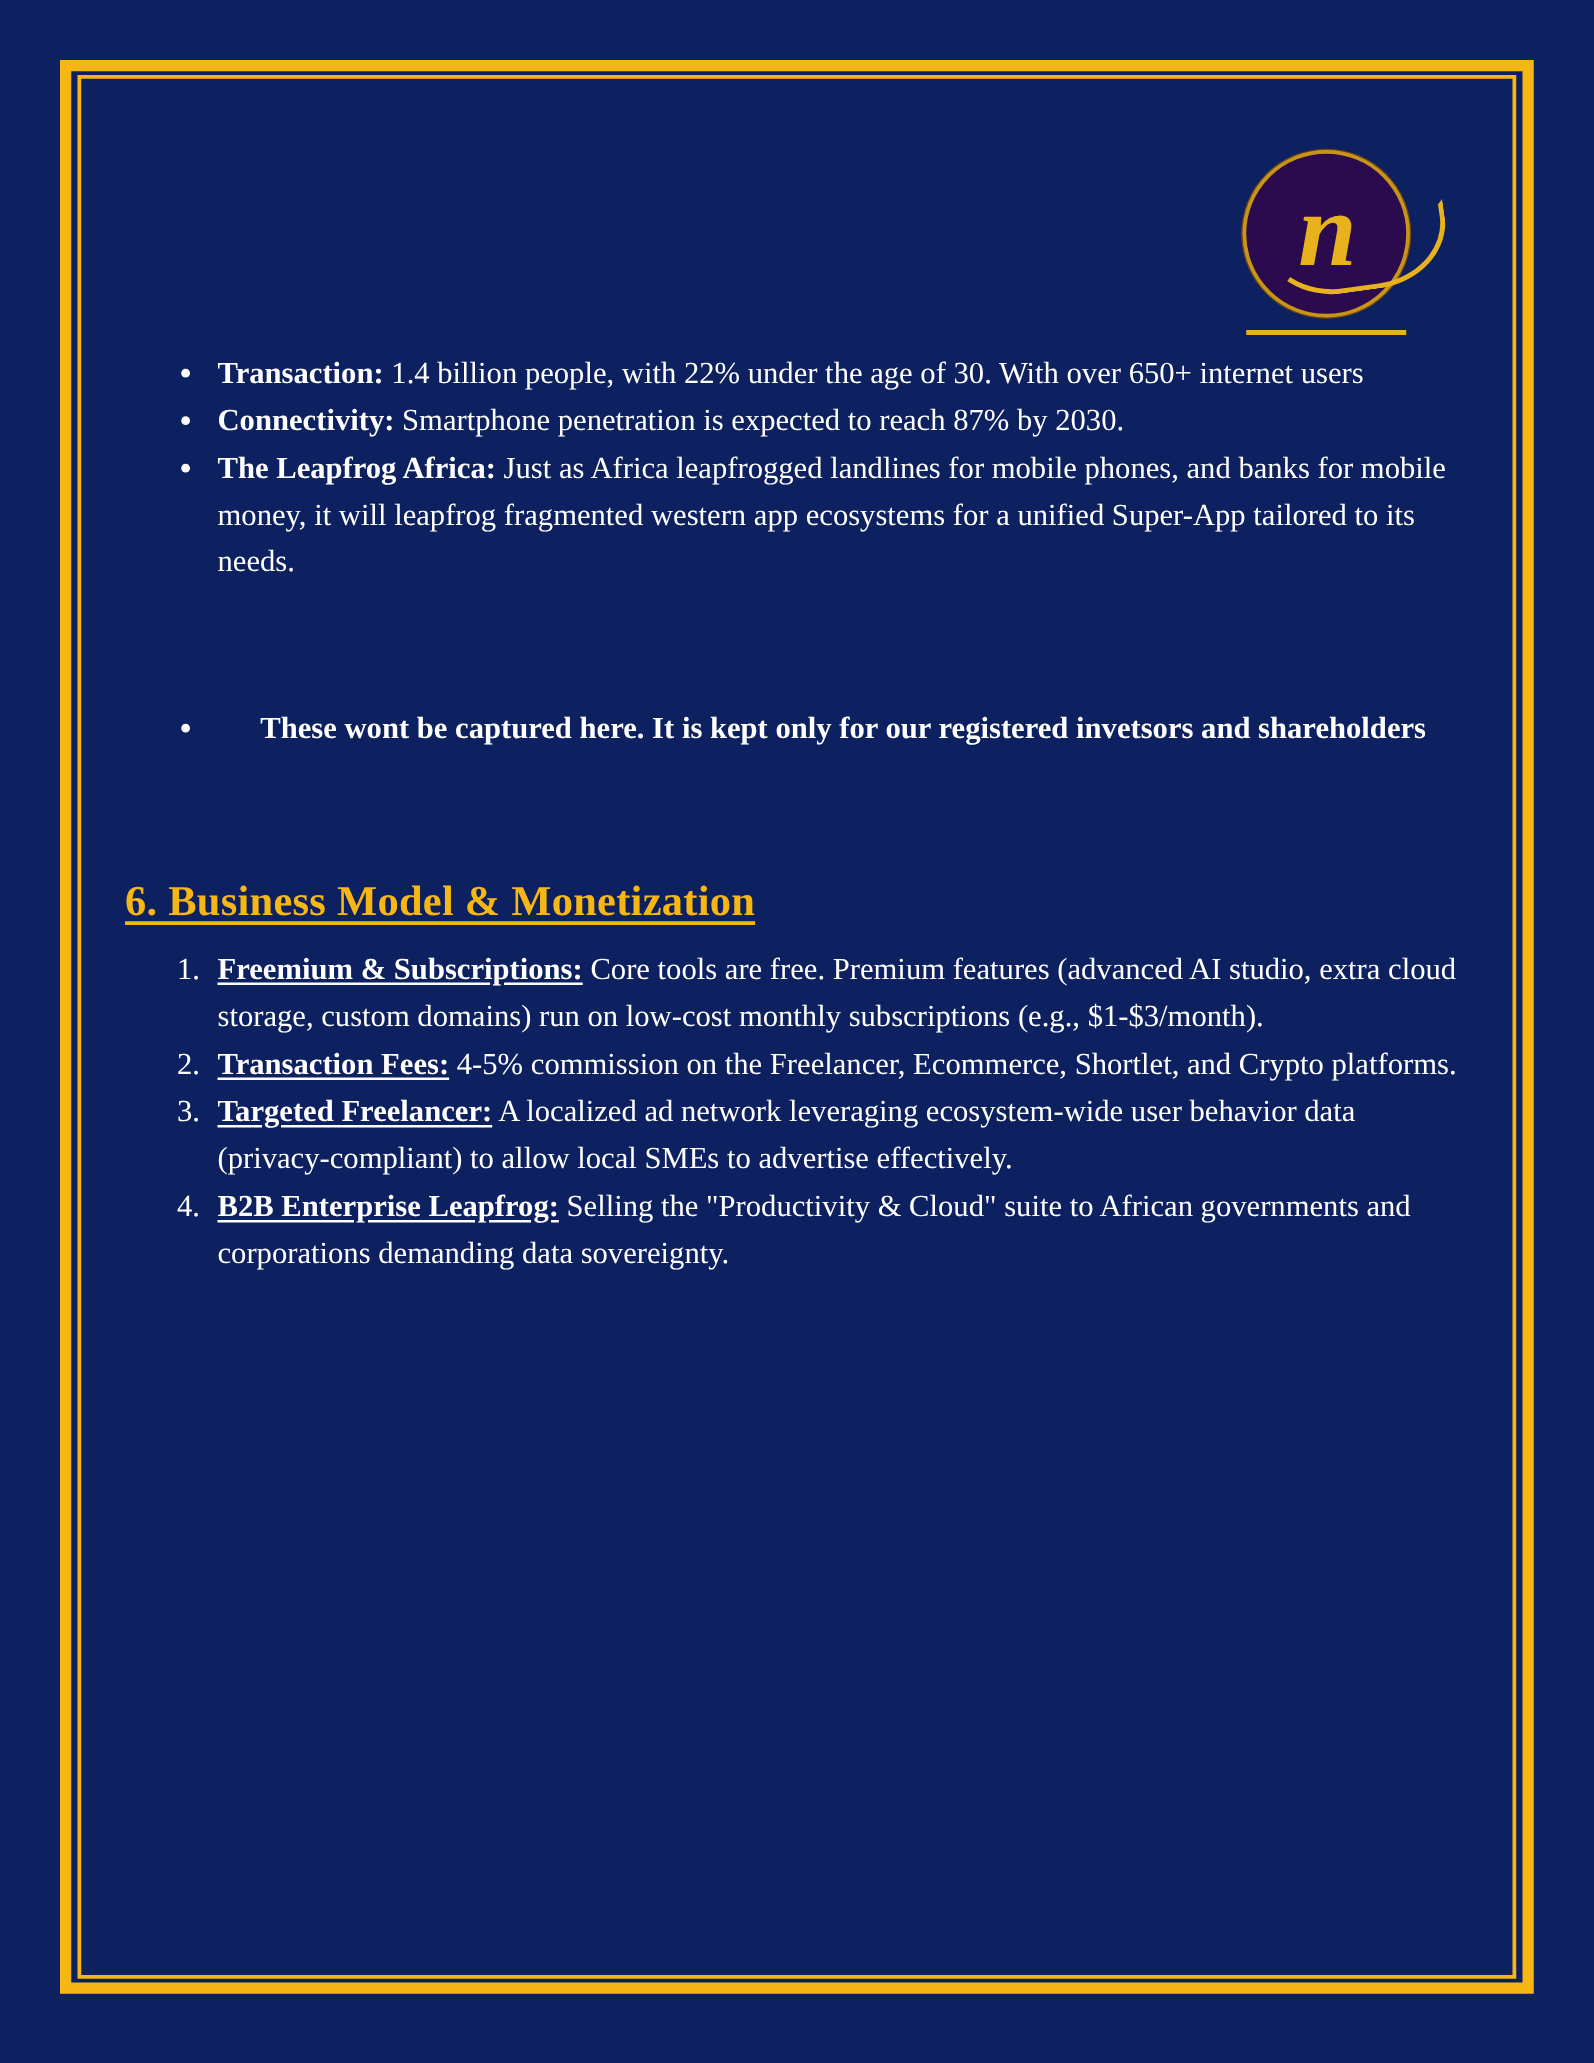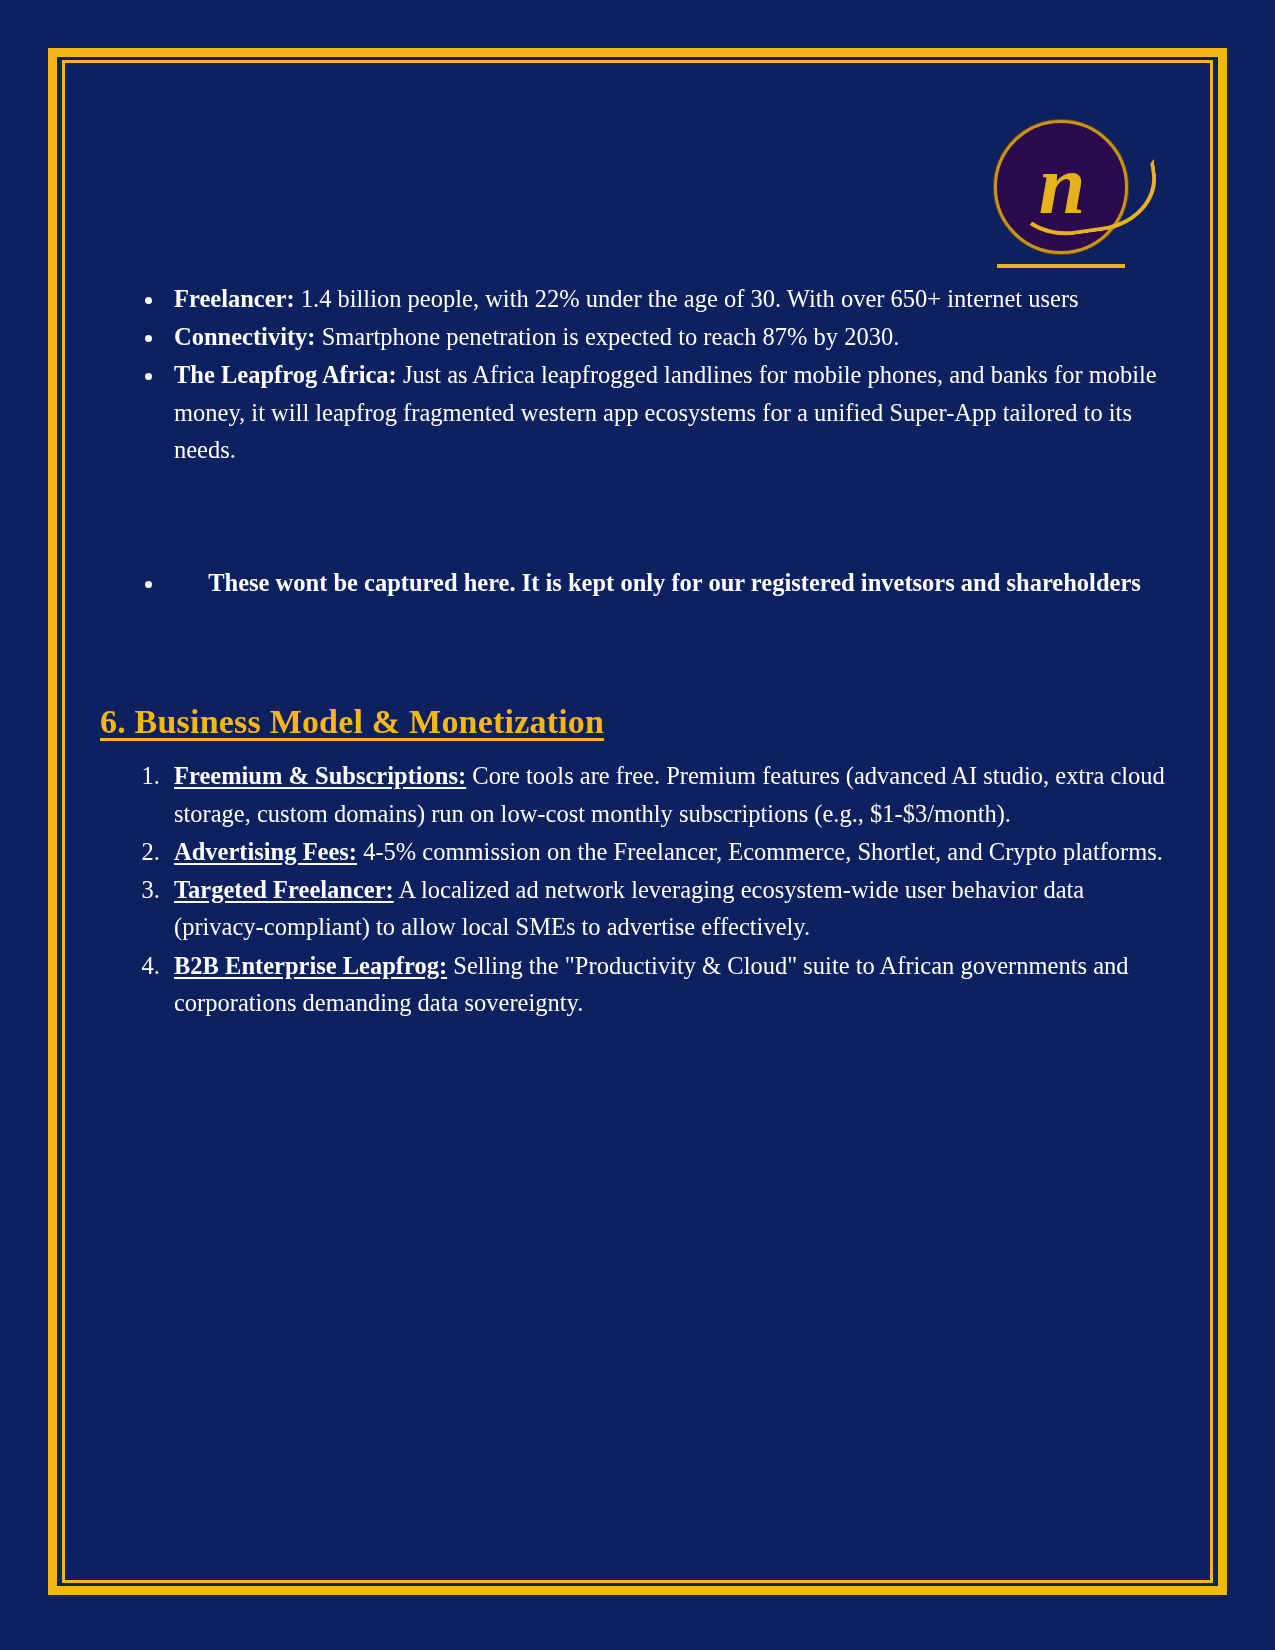--- a/index.html
+++ b/index.html
@@ -152,21 +152,21 @@
         <div class="logo-swoosh"></div>
       </div>
       <div class="logo-underline"></div>
     </div>
 
     <div style="height:180px"></div>
 
     <div class="block">
       <ul class="bullets">
         <li>
-          <span class="lead">Freelancer:</span><span> 1.4 billion people, with 22% under the age of 30. With over 650+ internet users</span>
+          <span class="lead">Transaction:</span><span> 1.4 billion people, with 22% under the age of 30. With over 650+ internet users</span>
         </li>
         <li>
           <span class="lead">Connectivity:</span><span> Smartphone penetration is expected to reach 87% by 2030.</span>
         </li>
         <li>
           <span class="lead">The Leapfrog Africa:</span><span> Just as Africa leapfrogged landlines for mobile phones, and banks for mobile money, it will leapfrog fragmented western app ecosystems for a unified Super-App tailored to its needs.</span>
         </li>
       </ul>
     </div>
 
@@ -182,21 +182,21 @@
 
     <div class="gap-md"></div>
 
     <div class="block">
       <h2 class="section-title">6. Business Model &amp; Monetization</h2>
       <ol class="numbers">
         <li>
           <span class="lead-ul">Freemium &amp; Subscriptions:</span><span> Core tools are free. Premium features (advanced AI studio, extra cloud storage, custom domains) run on low-cost monthly subscriptions (e.g., $1-$3/month).</span>
         </li>
         <li>
-          <span class="lead-ul">Advertising Fees:</span><span> 4-5% commission on the Freelancer, Ecommerce, Shortlet, and Crypto platforms.</span>
+          <span class="lead-ul">Transaction Fees:</span><span> 4-5% commission on the Freelancer, Ecommerce, Shortlet, and Crypto platforms.</span>
         </li>
         <li>
           <span class="lead-ul">Targeted Freelancer:</span><span> A localized ad network leveraging ecosystem-wide user behavior data (privacy-compliant) to allow local SMEs to advertise effectively.</span>
         </li>
         <li>
           <span class="lead-ul">B2B Enterprise Leapfrog:</span><span> Selling the "Productivity &amp; Cloud" suite to African governments and corporations demanding data sovereignty.</span>
         </li>
       </ol>
     </div>
 

